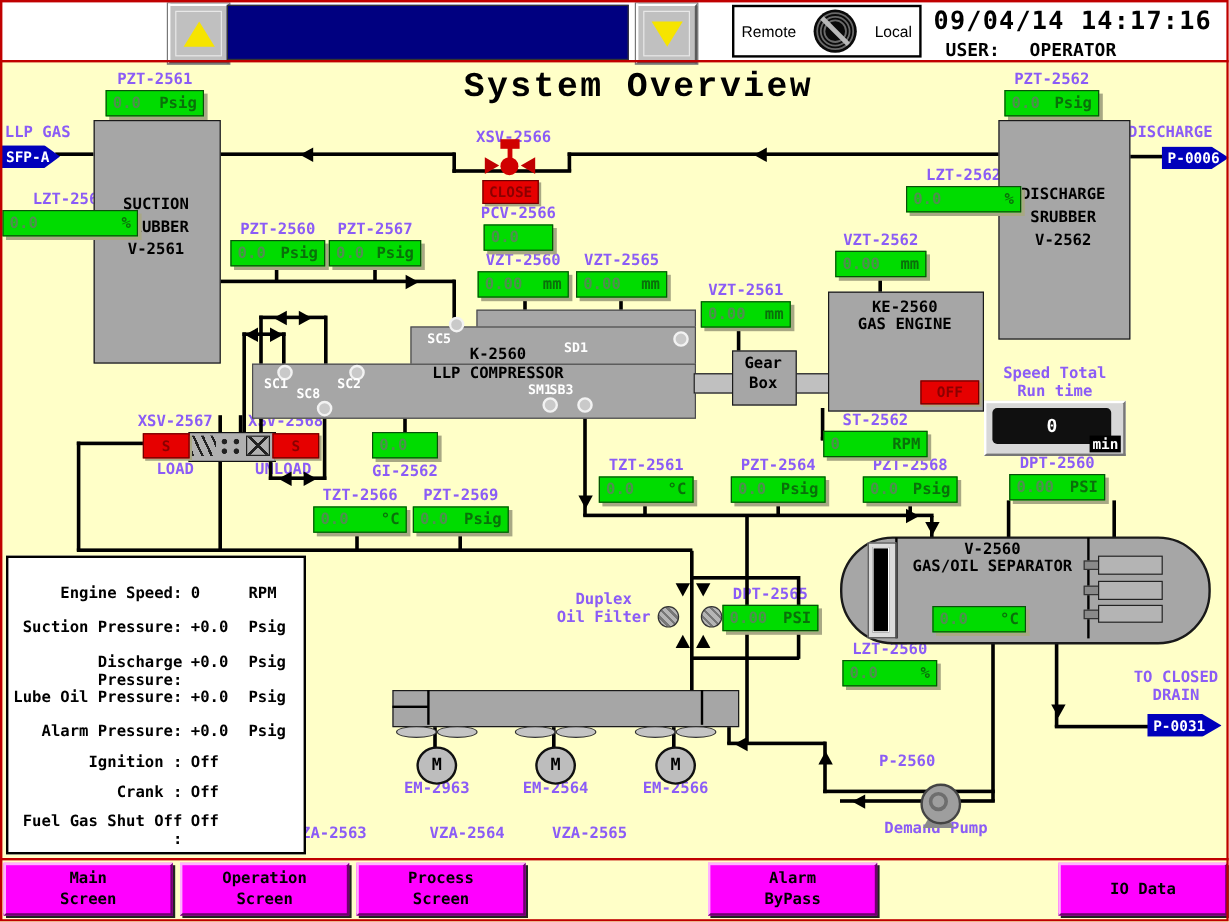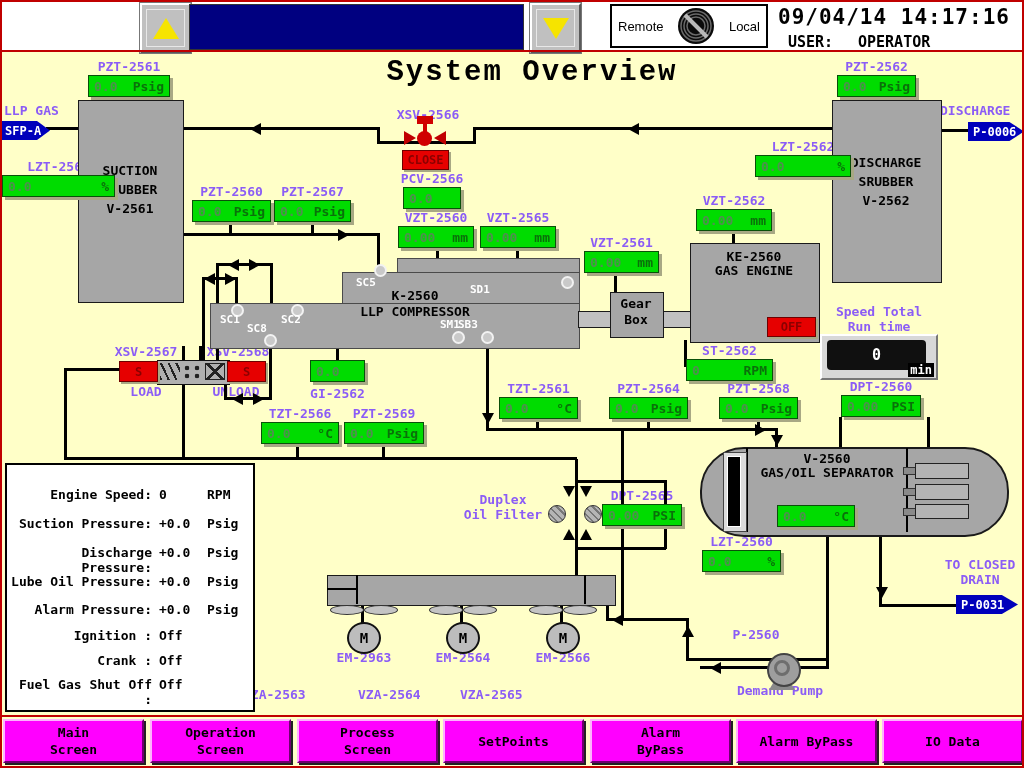--- a/index.html
+++ b/index.html
@@ -484,26 +484,20 @@
       <span>Screen</span>
     </div>
     <div class="btn" style="left: 150px; width: 141px;">
       <span>Operation</span>
       <span>Screen</span>
     </div>
     <div class="btn" style="left: 297px; width: 141px;">
       <span>Process</span>
       <span>Screen</span>
     </div>
-    <div class="btn" style="left: 443px; width: 141px;">
-      <span>SetPoints</span>
-    </div>
     <div class="btn" style="left: 590px; width: 141px;">
       <span>Alarm</span>
       <span>ByPass</span>
     </div>
-    <div class="btn" style="left: 736px; width: 141px;">
-      <span>Alarm ByPass</span>
-    </div>
     <div class="btn" style="left: 882px; width: 141px;">
       <span>IO Data</span>
     </div>
   </div>
 
 </body></html>

